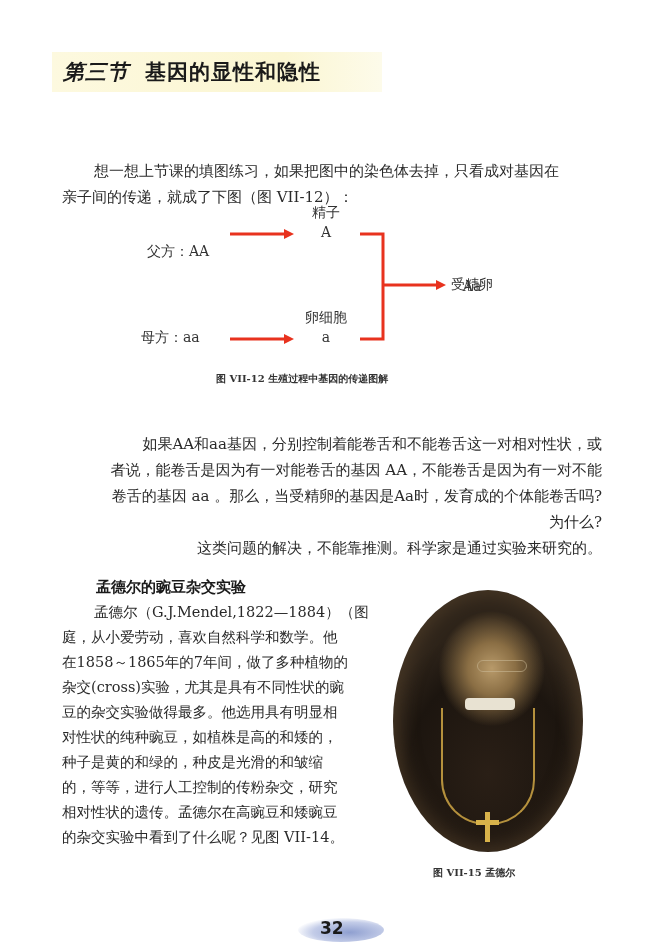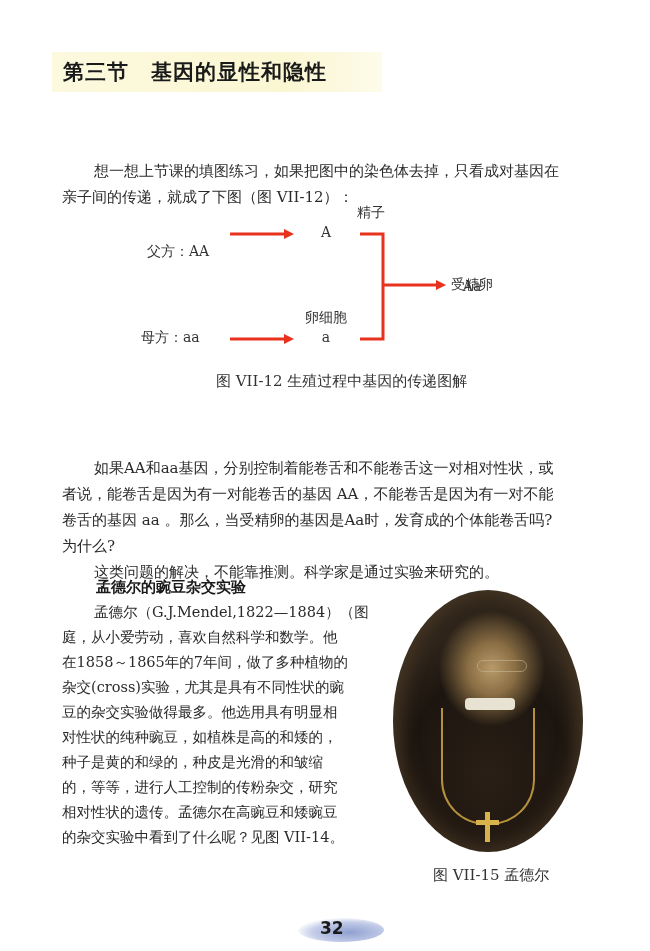--- a/index.html
+++ b/index.html
@@ -12,32 +12,32 @@
   .title-bar {
     position: absolute; left: 52px; top: 52px; width: 330px; height: 40px;
     background: linear-gradient(90deg, #fdf9df 0%, #fbf6d2 70%, #fdfbea 100%);
   }
   .title {
     position: absolute; left: 63px; top: 58px;
     font-family: "DejaVu Sans", "Liberation Sans", sans-serif;
     font-weight: bold; font-size: 21px; color: #1a1a1a; letter-spacing: 1px;
     white-space: nowrap;
   }
-  .title .num { margin-right: 22px; }
+  .title .num { margin-right: 16px; font-style: italic; }
   .para {
     position: absolute; left: 62px; width: 540px;
     font-size: 15px; line-height: 26px; color: #2a2a2a;
   }
   .para .indent { display: inline-block; width: 32px; }
   .diag-label {
     position: absolute; font-size: 14px; color: #333; white-space: nowrap;
     text-align: center;
   }
   .caption {
-    position: absolute; font-size: 15px; color: #333; white-space: nowrap;
+    position: absolute; font-size: 10px; color: #333; white-space: nowrap; font-weight: bold;
   }
   .subhead {
     position: absolute; left: 96px; top: 578px;
     font-family: "DejaVu Sans", "Liberation Sans", sans-serif;
     font-weight: bold; font-size: 15px; color: #1a1a1a;
   }
   .col-text {
     position: absolute; left: 62px; top: 600px; width: 300px;
     font-size: 14.5px; line-height: 25px; color: #2a2a2a;
   }
@@ -91,21 +91,21 @@
 
 <div class="para" style="top:111px;margin-top:47px;">
   <span class="indent"></span><span>想一想上节课的填图练习，如果把图中的染色体去掉，只看成对基因在</span><br>
   <span>亲子间的传递，就成了下图（图 VII-12）：</span>
 </div>
 
 <div>
   <div class="diag-label" style="left:147px; top:224px;margin-top:19px;">父方：AA</div>
   <div class="diag-label" style="left:141px; top:329px;text-align:center;">母方：aa</div>
 
-  <div class="diag-label" style="left:306px; top:204px; width:40px;margin-left:45px;">精子</div>
+  <div class="diag-label" style="left:306px; top:204px; width:40px;">精子</div>
   <div class="diag-label" style="left:306px; top:224px; width:40px;">A</div>
 
   <div class="diag-label" style="left:300px; top:309px; width:52px;">卵细胞</div>
   <div class="diag-label" style="left:300px; top:329px; width:52px;">a</div>
 
   <div class="diag-label" style="left:446px; top:258px; width:52px;margin-top:18px;">受精卵</div>
   <div class="diag-label" style="left:446px; top:278px; width:52px;">Aa</div>
 
   <svg style="position:absolute; left:0; top:0;" width="650" height="400">
     <g stroke="#e8321e" stroke-width="3" fill="none">
@@ -117,21 +117,21 @@
     <g fill="#e8321e">
       <polygon points="294,234 284,229 284,239"></polygon>
       <polygon points="294,339 284,334 284,344"></polygon>
       <polygon points="446,285 436,280 436,290"></polygon>
     </g>
   </svg>
 
   <div class="caption" style="left:216px; top:372px;">图 VII-12  生殖过程中基因的传递图解</div>
 </div>
 
-<div class="para" style="top:455px;">
+<div class="para" style="top:431px;text-align:right;">
   <span class="indent"></span><span>如果AA和aa基因，分别控制着能卷舌和不能卷舌这一对相对性状，或</span><br>
   <span>者说，能卷舌是因为有一对能卷舌的基因 AA，不能卷舌是因为有一对不能</span><br>
   <span>卷舌的基因 aa 。那么，当受精卵的基因是Aa时，发育成的个体能卷舌吗?</span><br>
   <span>为什么?</span><br>
   <span class="indent"></span><span>这类问题的解决，不能靠推测。科学家是通过实验来研究的。</span>
 </div>
 
 <div class="subhead">孟德尔的豌豆杂交实验</div>
 
 <div class="col-text">

